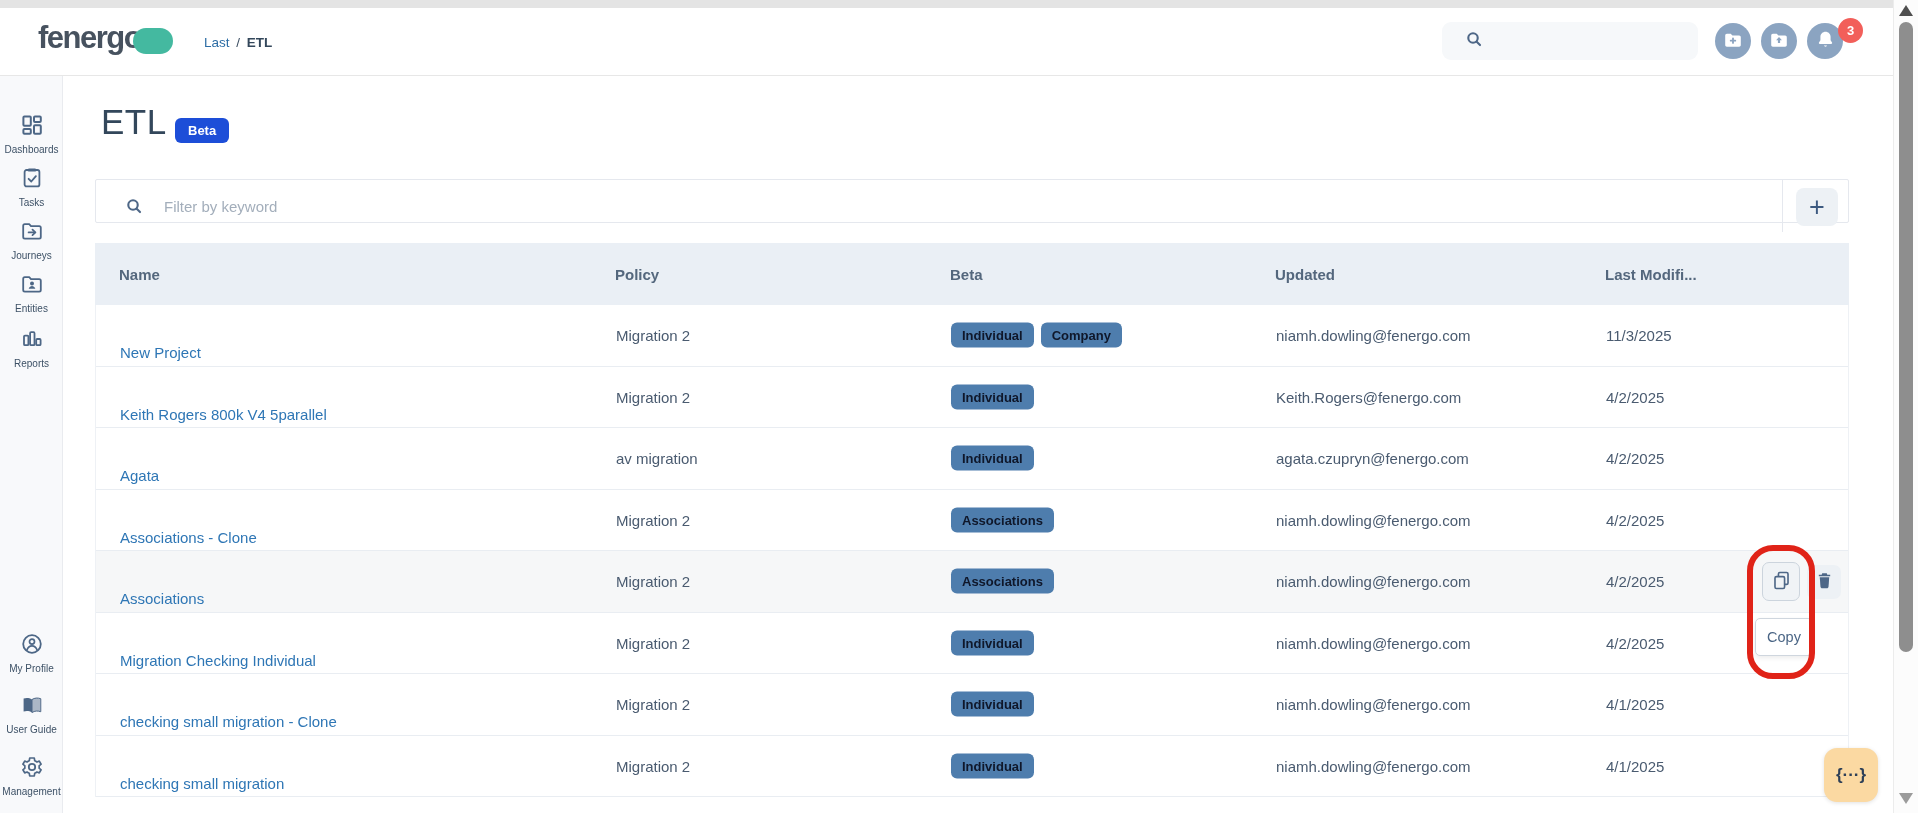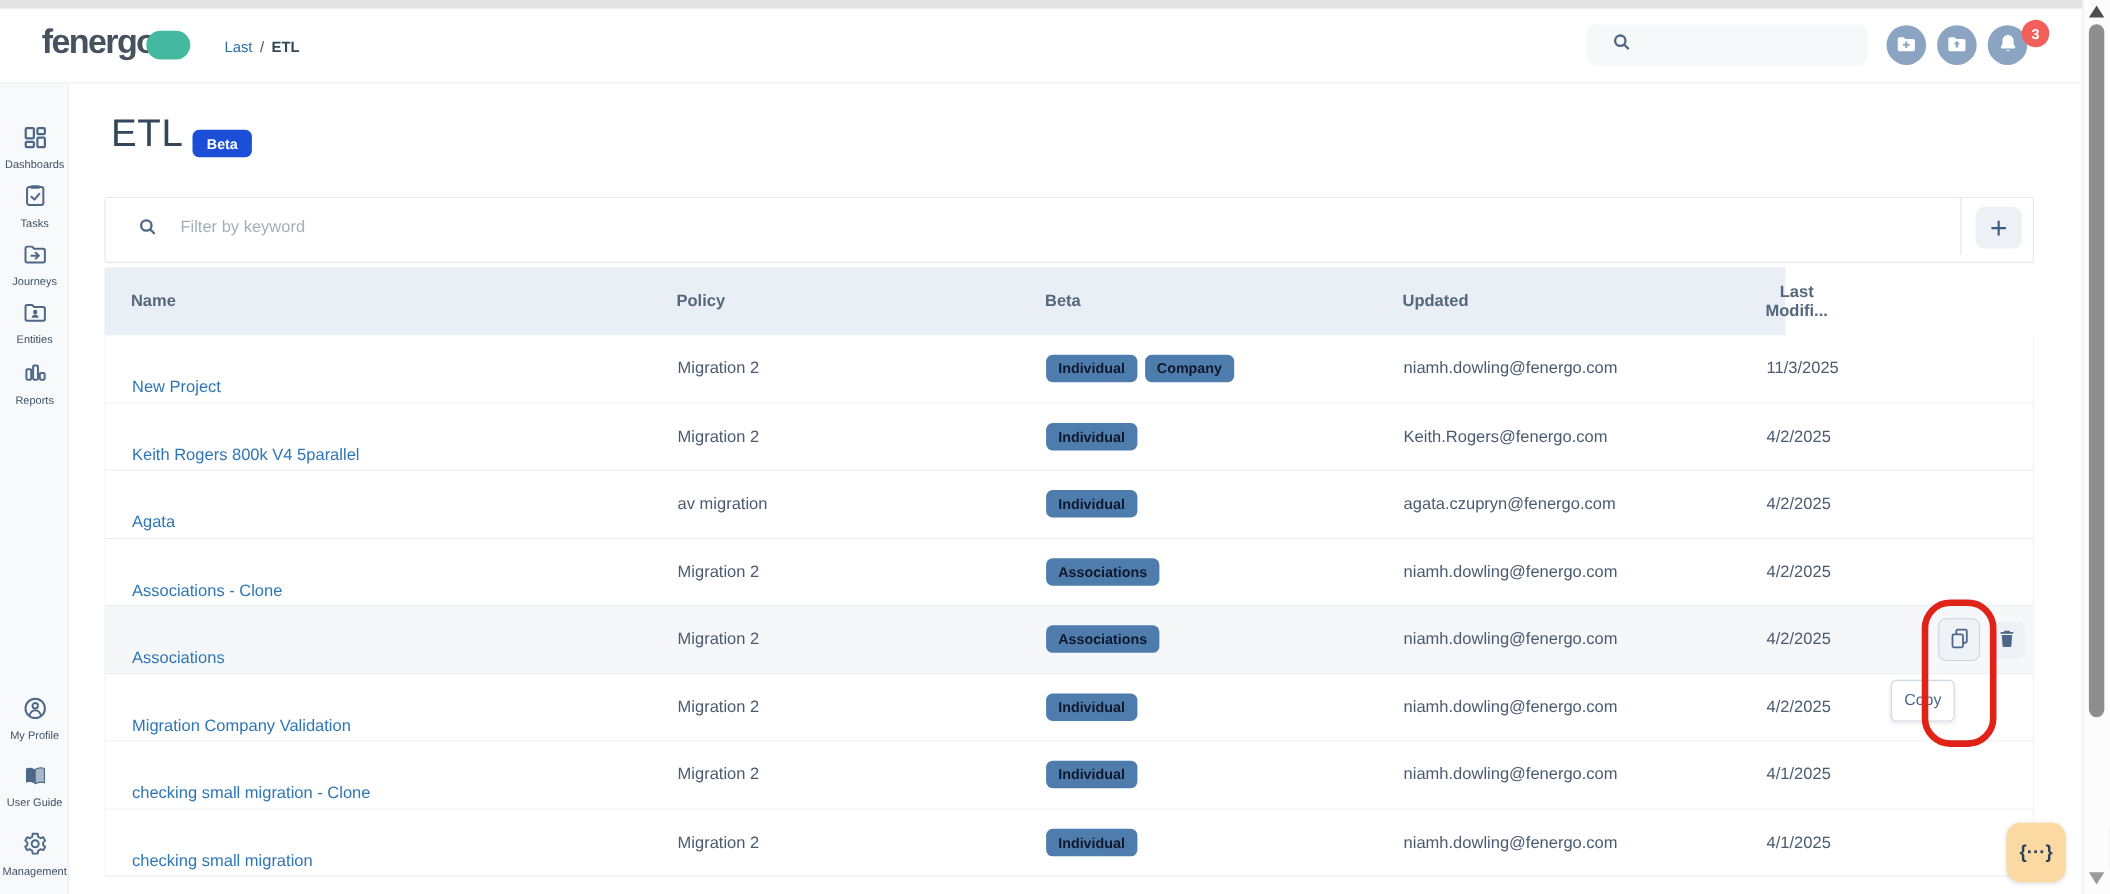--- a/index.html
+++ b/index.html
@@ -29,40 +29,40 @@
   .sidebar { position:absolute; left:0; top:76px; width:63px; height:737px; background:#f8f9fb; border-right:1px solid #e9ebef; }
   .sb-item { position:absolute; left:0; width:63px; text-align:center; cursor:pointer; }
   .sb-ic { display:inline-block; height:26px; }
   .sb-label { font-size:10px; color:#3d5166; margin-top:3px; white-space:nowrap; overflow:visible; }
 
   
   .main { position:absolute; left:63px; top:76px; width:1830px; height:737px; background:#fff; }
   .page-title { position:absolute; left:38px; top:26px; font-size:35px; font-weight:500; color:#33475b; letter-spacing:0.5px; }
   .beta { position:absolute; left:112px; top:42px; background:#1d4ed8; color:#fff; font-size:13px; font-weight:700; padding:5px 13px; border-radius:6px; }
 
-  .filterbar { position:absolute; left:32px; top:103px; width:1754px; height:60px; background:#fff; border:1px solid #e5e8ee; border-radius:2px; }
+  .filterbar { position:absolute; left:32px; top:103px; width:1754px; height:44px; background:#fff; border:1px solid #e5e8ee; border-radius:2px; }
   .f-icon { position:absolute; left:28px; top:16px; }
   .f-input { position:absolute; left:68px; top:10px; width:1000px; height:32px; border:none; outline:none; font-size:15px; color:#44546a; font-family:"Liberation Sans",sans-serif; }
   .f-input::placeholder { color:#a3aebb; }
   .f-divider { position:absolute; left:1686px; top:0; width:1px; height:52px; background:#e5e8ee; }
   .f-add { position:absolute; left:1700px; top:8px; width:42px; height:38px; background:#edf1f5; border:none; border-radius:8px; font-size:27px; color:#3d5a80; cursor:pointer; line-height:34px; }
 
-  .thead { position:absolute; left:32px; top:167px; width:1528px; height:62px; background:#eaeff5;text-align:center; }
+  .thead { position:absolute; left:32px; top:167px; width:1754px; height:62px; background:#eaeff5;text-align:center; }
   .th { position:absolute; top:50%; transform:translateY(-50%); font-size:15px; font-weight:700; color:#54677d; }
   .tbody { position:absolute; left:32px; top:229px; width:1754px; border-left:1px solid #eef1f5; border-right:1px solid #eef1f5; }
   .row { position:relative; width:100%; height:61.5px; border-bottom:1px solid #e9edf2; background:#fff; cursor:pointer; }
   .row.hover { background:#f6f7f8; }
   .cell { position:absolute; top:50%; transform:translateY(-50%); font-size:15px; color:#4a5b70; white-space:nowrap; }
   .cell.link { color:#2e76b5; text-decoration:none;margin-top:17px; }
   .scopes { display:flex; gap:7px; }
   .badge { background:#4e7dad; color:#0f172a; font-size:13px; font-weight:700; padding:5px 11px; border-radius:6px; }
 
   .act-copy { position:absolute; left:1699px; top:486px; width:38px; height:39px; background:#f0f3f6; border:1px solid #ccd4dd; border-radius:7px; display:flex; align-items:center; justify-content:center; cursor:pointer; z-index:4; }
   .act-del { position:absolute; left:1744px; top:489px; width:34px; height:34px; background:#edf1f5; border:none; border-radius:7px; display:flex; align-items:center; justify-content:center; cursor:pointer; z-index:4; }
-  .tooltip { position:absolute; left:1656px; top:542px; width:58px; height:38px; background:#fff; border:1px solid #cfd6de; border-radius:5px; box-shadow:0 2px 5px rgba(0,0,0,.08); font-size:14.5px; color:#4a6585; display:flex; align-items:center; justify-content:center; z-index:4; }
+  .tooltip { position:absolute; left:1692px; top:542px; width:58px; height:38px; background:#fff; border:1px solid #cfd6de; border-radius:5px; box-shadow:0 2px 5px rgba(0,0,0,.08); font-size:14.5px; color:#4a6585; display:flex; align-items:center; justify-content:center; z-index:4; }
   .red-annotation { position:absolute; left:1684px; top:469px; width:68px; height:134px; border:6px solid #e02318; border-radius:26px; z-index:6; pointer-events:none; }
 
   .fab { position:absolute; left:1824px; top:748px; width:54px; height:54px; background:#fbd9a2; border:none; border-radius:13px; font-size:17px; font-weight:700; color:#2d3f57; cursor:pointer; z-index:7; box-shadow:0 1px 4px rgba(0,0,0,.12); }
   .fab-sliver { position:absolute; left:1906px; top:751px; width:12px; height:40px; background:#fbd9a2; border-radius:8px 0 0 8px; z-index:1; }
 
   
   .scrollbar { position:absolute; left:1893px; top:0; width:25px; height:813px; background:#fcfcfc; border-left:1px solid #ececec; z-index:5; }
   .sb-up { position:absolute; left:5px; top:5px; width:0; height:0; border-left:7px solid transparent; border-right:7px solid transparent; border-bottom:11px solid #4f4f4f; cursor:pointer; }
   .sb-thumb { position:absolute; left:5px; top:22px; width:14px; height:630px; background:#8e8e8e; border-radius:7px; cursor:pointer; }
   .sb-down { position:absolute; left:5px; top:793px; width:0; height:0; border-left:7px solid transparent; border-right:7px solid transparent; border-top:11px solid #9b9b9b; cursor:pointer; }
@@ -227,21 +227,21 @@
         <div class="row hover">
           <a class="cell link" style="left:24px">Associations</a>
           <span class="cell" style="left:520px">Migration 2</span>
           <span class="cell scopes" style="left:855px">
             <span class="badge">Associations</span>
           </span>
           <span class="cell" style="left:1180px">niamh.dowling@fenergo.com</span>
           <span class="cell" style="left:1510px">4/2/2025</span>
         </div>
         <div class="row">
-          <a class="cell link" style="left:24px">Migration Company Validation</a>
+          <a class="cell link" style="left:24px">Migration Checking Individual</a>
           <span class="cell" style="left:520px">Migration 2</span>
           <span class="cell scopes" style="left:855px">
             <span class="badge">Individual</span>
           </span>
           <span class="cell" style="left:1180px">niamh.dowling@fenergo.com</span>
           <span class="cell" style="left:1510px">4/2/2025</span>
         </div>
         <div class="row">
           <a class="cell link" style="left:24px">checking small migration - Clone</a>
           <span class="cell" style="left:520px">Migration 2</span>

